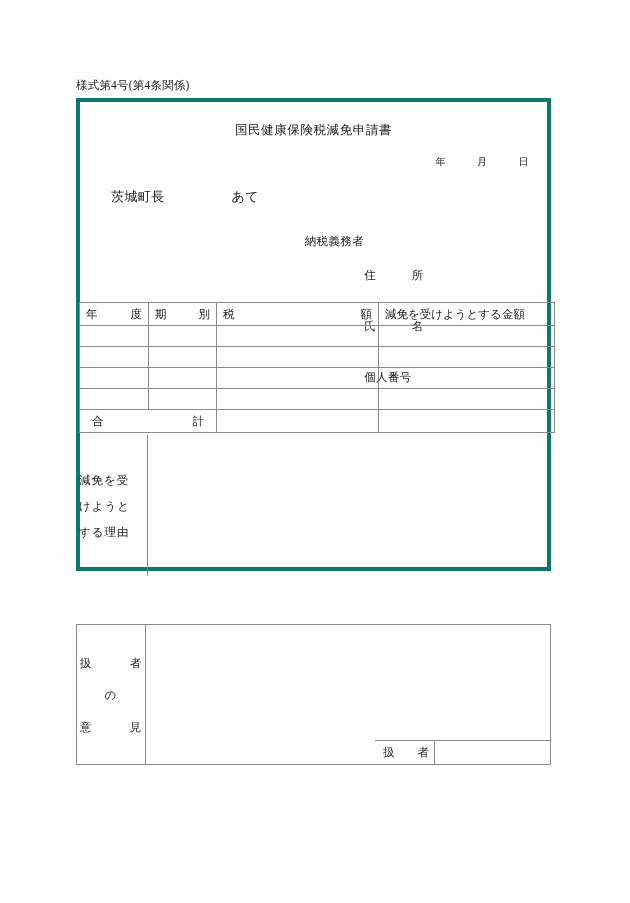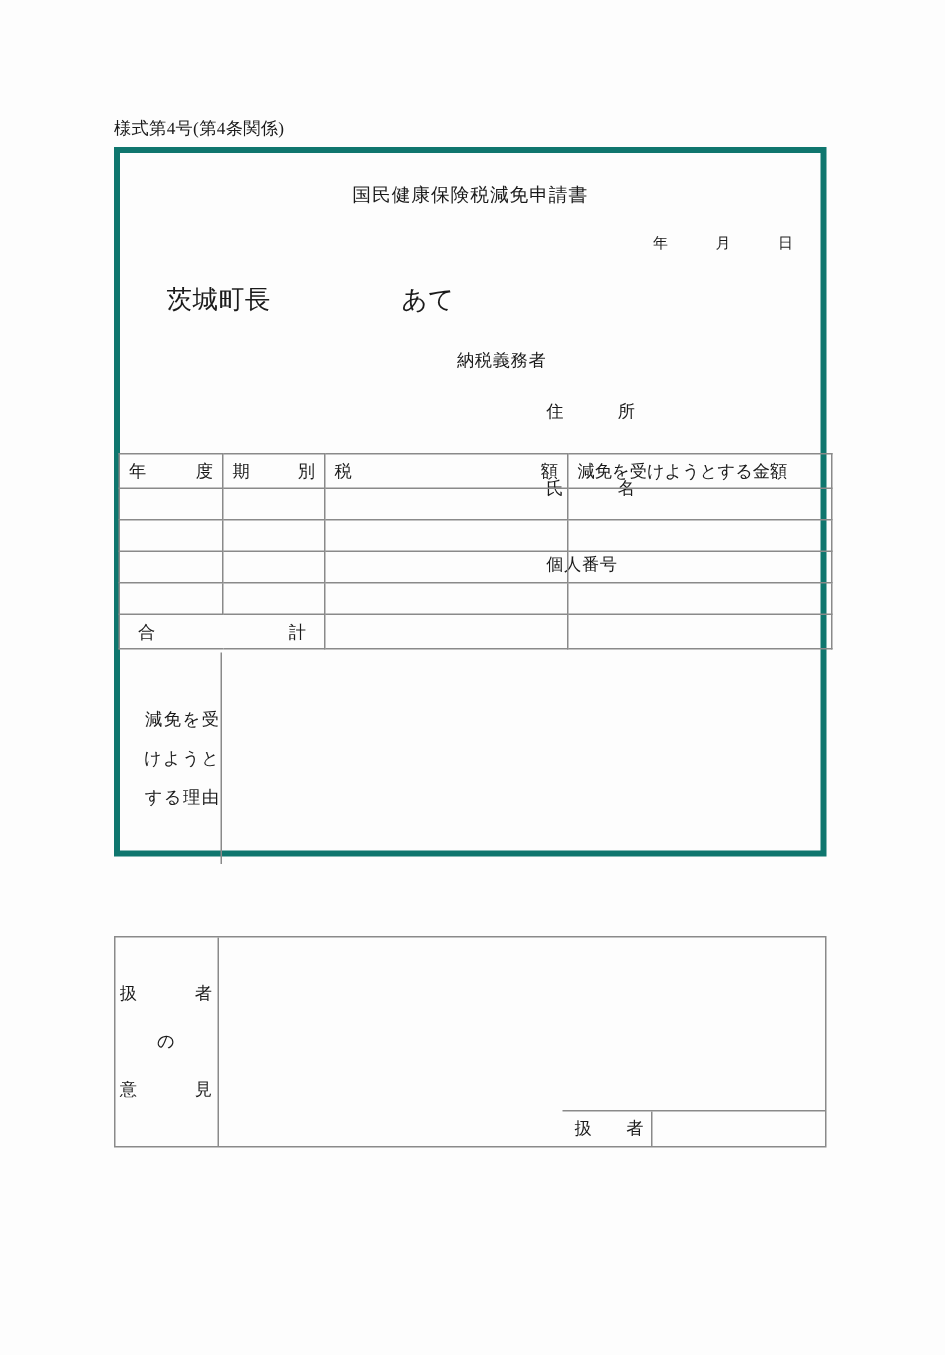--- a/index.html
+++ b/index.html
@@ -63,21 +63,21 @@
     top: 53px;
     font-size: 10px;
     white-space: pre;
     letter-spacing: 0.4px;
   }
 
   .addressee {
     position: absolute;
     left: 31px;
     top: 86px;
-    font-size: 17px;
+    font-size: 13px;
     white-space: pre;
     letter-spacing: 0.4px;
   }
 
   .taxpayer {
     position: absolute;
     left: 205px;
     top: 114px;
     font-size: 11.5px;
     line-height: 17px;
@@ -156,21 +156,21 @@
     position: absolute;
     left: 0;
     top: 0;
     width: 69px;
     height: 141px;
     border-right: 1px solid #8a8a8a;
     box-sizing: border-box;
     display: flex;
     flex-direction: column;
     justify-content: center;
-    align-items: flex-end;
+    align-items: flex-start;
     font-size: 11.5px;
     line-height: 26px;
   }
   .reason-label-cell span {
     display: block;
     white-space: pre;
     letter-spacing: 1px;
   }
   .reason-field-cell {
     position: absolute;

